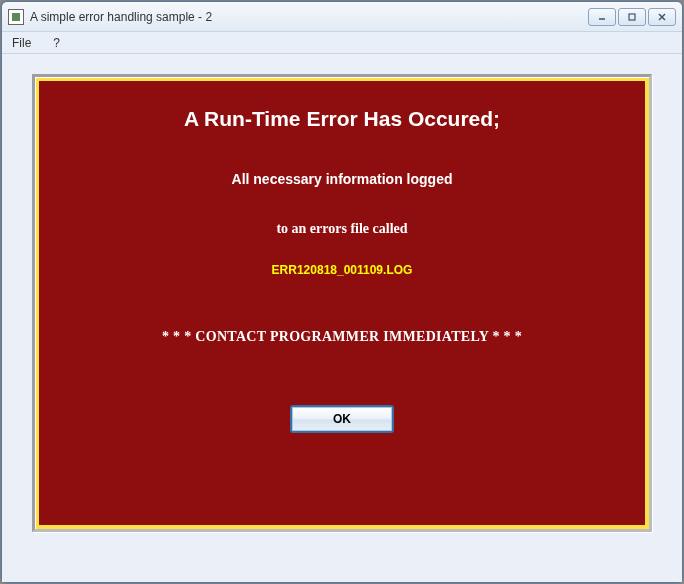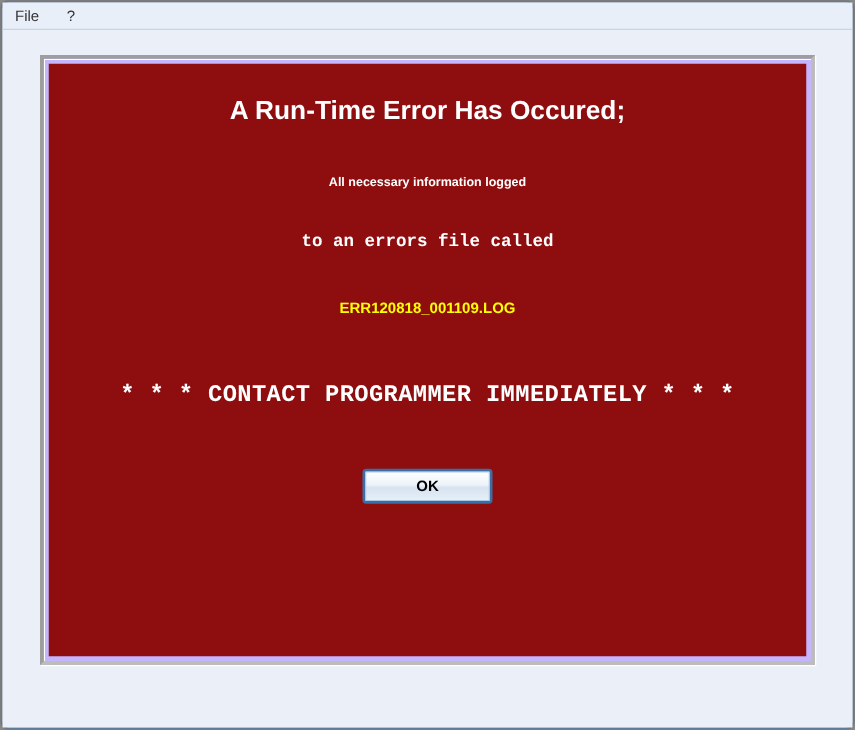--- a/index.html
+++ b/index.html
@@ -81,21 +81,21 @@
       flex: 1;
       padding: 20px 30px 50px 30px;
       background: #ebf0f8;
     }
     .panel-outer {
       width: 100%;
       height: 100%;
       border: 3px solid #bcbcbc;
       border-top-color: #9e9e9e;
       border-left-color: #9e9e9e;
-      background: #c4b5fd;
+      background: #fde047;
       box-shadow: inset 1px 1px 0 #fff, 1px 1px 0 #fff;
       padding: 4px;
     }
     .panel {
       width: 100%;
       height: 100%;
       background: #8e0e10;
       display: flex;
       flex-direction: column;
       align-items: center;
@@ -104,62 +104,86 @@
       padding-top: 26px;
     }
     .heading {
       font-family: Verdana, Arial, sans-serif;
       font-size: 21px;
       font-weight: bold;
       margin-bottom: 40px;
     }
     .line1 {
       font-family: Verdana, Arial, sans-serif;
-      font-size: 10px;
+      font-size: 14px;
       font-weight: bold;
       margin-bottom: 34px;
     }
     .line2 {
-      font-family: Liberation Mono, monospace;
+      font-family: Liberation Serif, serif;
       font-size: 14px;
       font-weight: bold;
-      margin-bottom: 37px;
+      margin-bottom: 26px;
     }
     .logfile {
       font-family: Verdana, Arial, sans-serif;
       font-size: 12px;
       font-weight: bold;
       color: #ffff00;
       margin-bottom: 52px;
     }
     .contact {
-      font-family: Liberation Mono, monospace;
-      font-size: 19px;
+      font-family: Liberation Serif, serif;
+      font-size: 14px;
       font-weight: bold;
       letter-spacing: 0.3px;
-      margin-bottom: 48px;
+      margin-bottom: 60px;
     }
     .ok-btn {
       width: 104px;
       height: 28px;
       border: 2px solid #3a6ea5;
       border-radius: 3px;
       background: linear-gradient(to bottom, #ffffff 0%, #eef3f9 45%, #d6e3f0 55%, #e8f0f8 100%);
       font-family: Tahoma, sans-serif;
       font-size: 12px;
       font-weight: bold;
       color: #000;
       cursor: pointer;
       box-shadow: 0 0 0 1px #a8c8e8 inset;
     }
   </style>
 </head>
 <body>
 
 <div class="window">
+  <div class="titlebar">
+    <div class="app-icon">
+      <div class="app-icon-inner"></div>
+    </div>
+    <div class="title">A simple error handling sample - 2</div>
+    <div class="win-controls">
+      <div class="win-btn">
+        <svg viewBox="0 0 10 10">
+            <line x1="2" y1="7" x2="8" y2="7" stroke="#3a5675" stroke-width="1.5"></line>
+          </svg>
+      </div>
+      <div class="win-btn">
+        <svg viewBox="0 0 10 10">
+            <rect x="2" y="2" width="6" height="6" fill="none" stroke="#3a5675" stroke-width="1.2"></rect>
+          </svg>
+      </div>
+      <div class="win-btn">
+        <svg viewBox="0 0 10 10">
+            <line x1="2" y1="2" x2="8" y2="8" stroke="#3a5675" stroke-width="1.5"></line>
+            <line x1="8" y1="2" x2="2" y2="8" stroke="#3a5675" stroke-width="1.5"></line>
+          </svg>
+      </div>
+    </div>
+  </div>
   <div class="menubar">
     <span class="menu-item">File</span>
     <span class="menu-item">?</span>
   </div>
   <div class="client">
     <div class="panel-outer">
       <div class="panel">
         <div class="heading">A Run-Time Error Has Occured;</div>
         <div class="line1">All necessary information logged</div>
         <div class="line2">to an errors file called</div>

